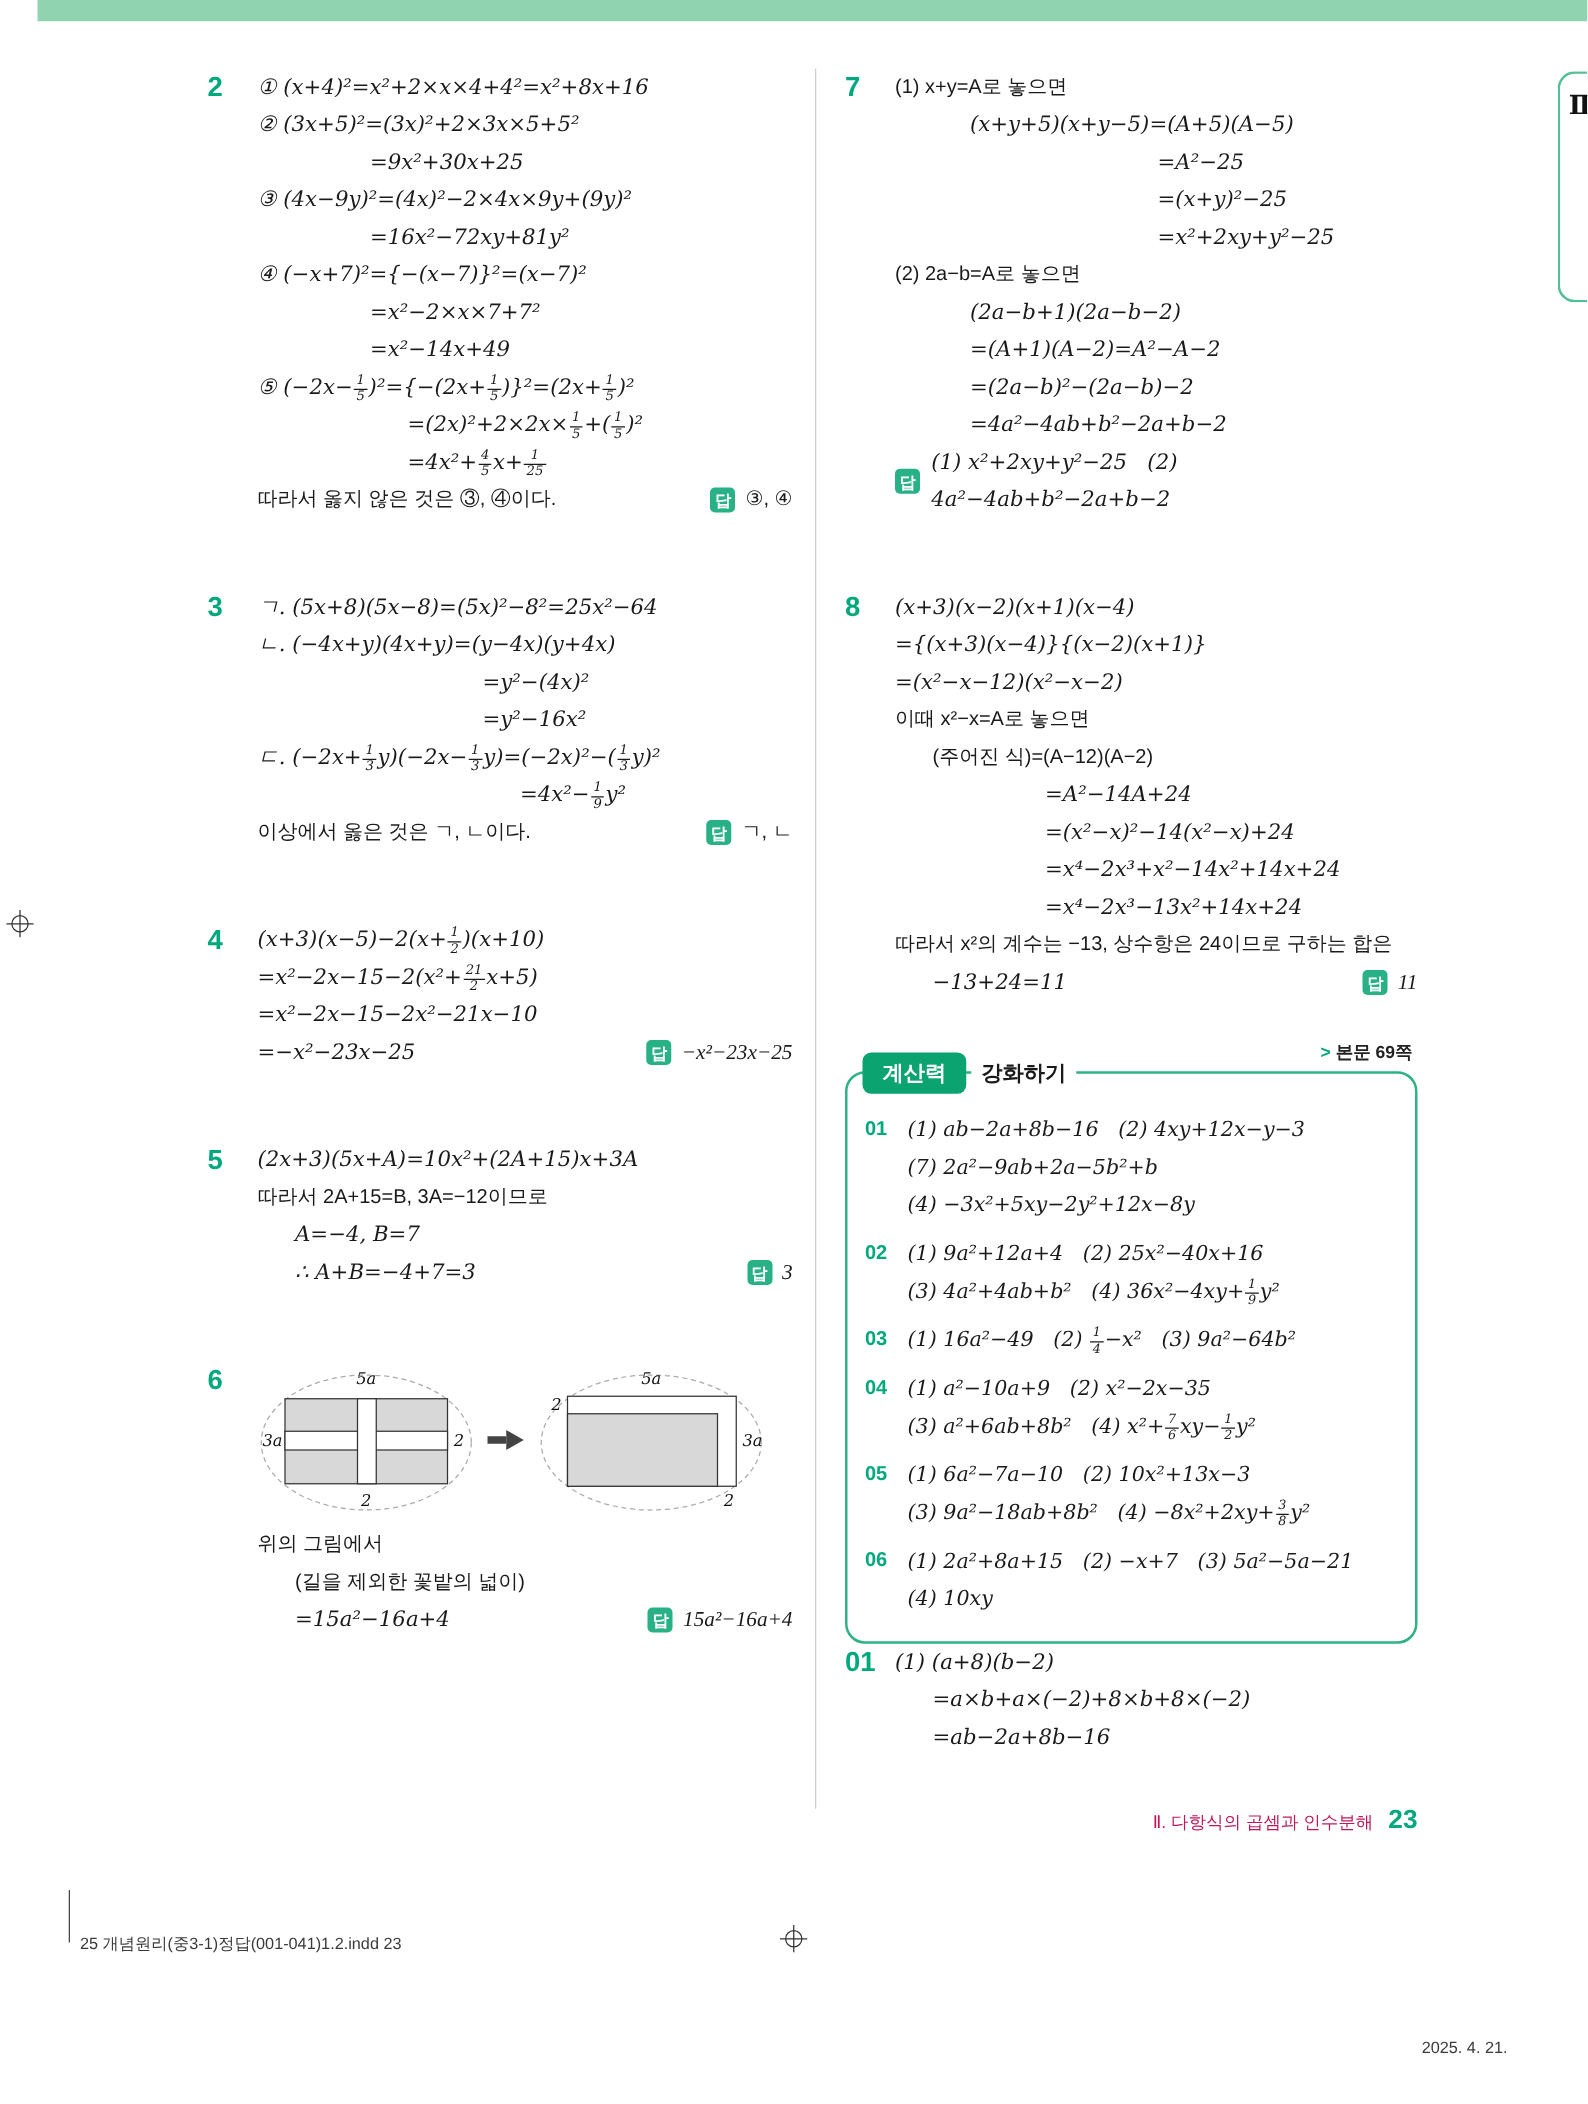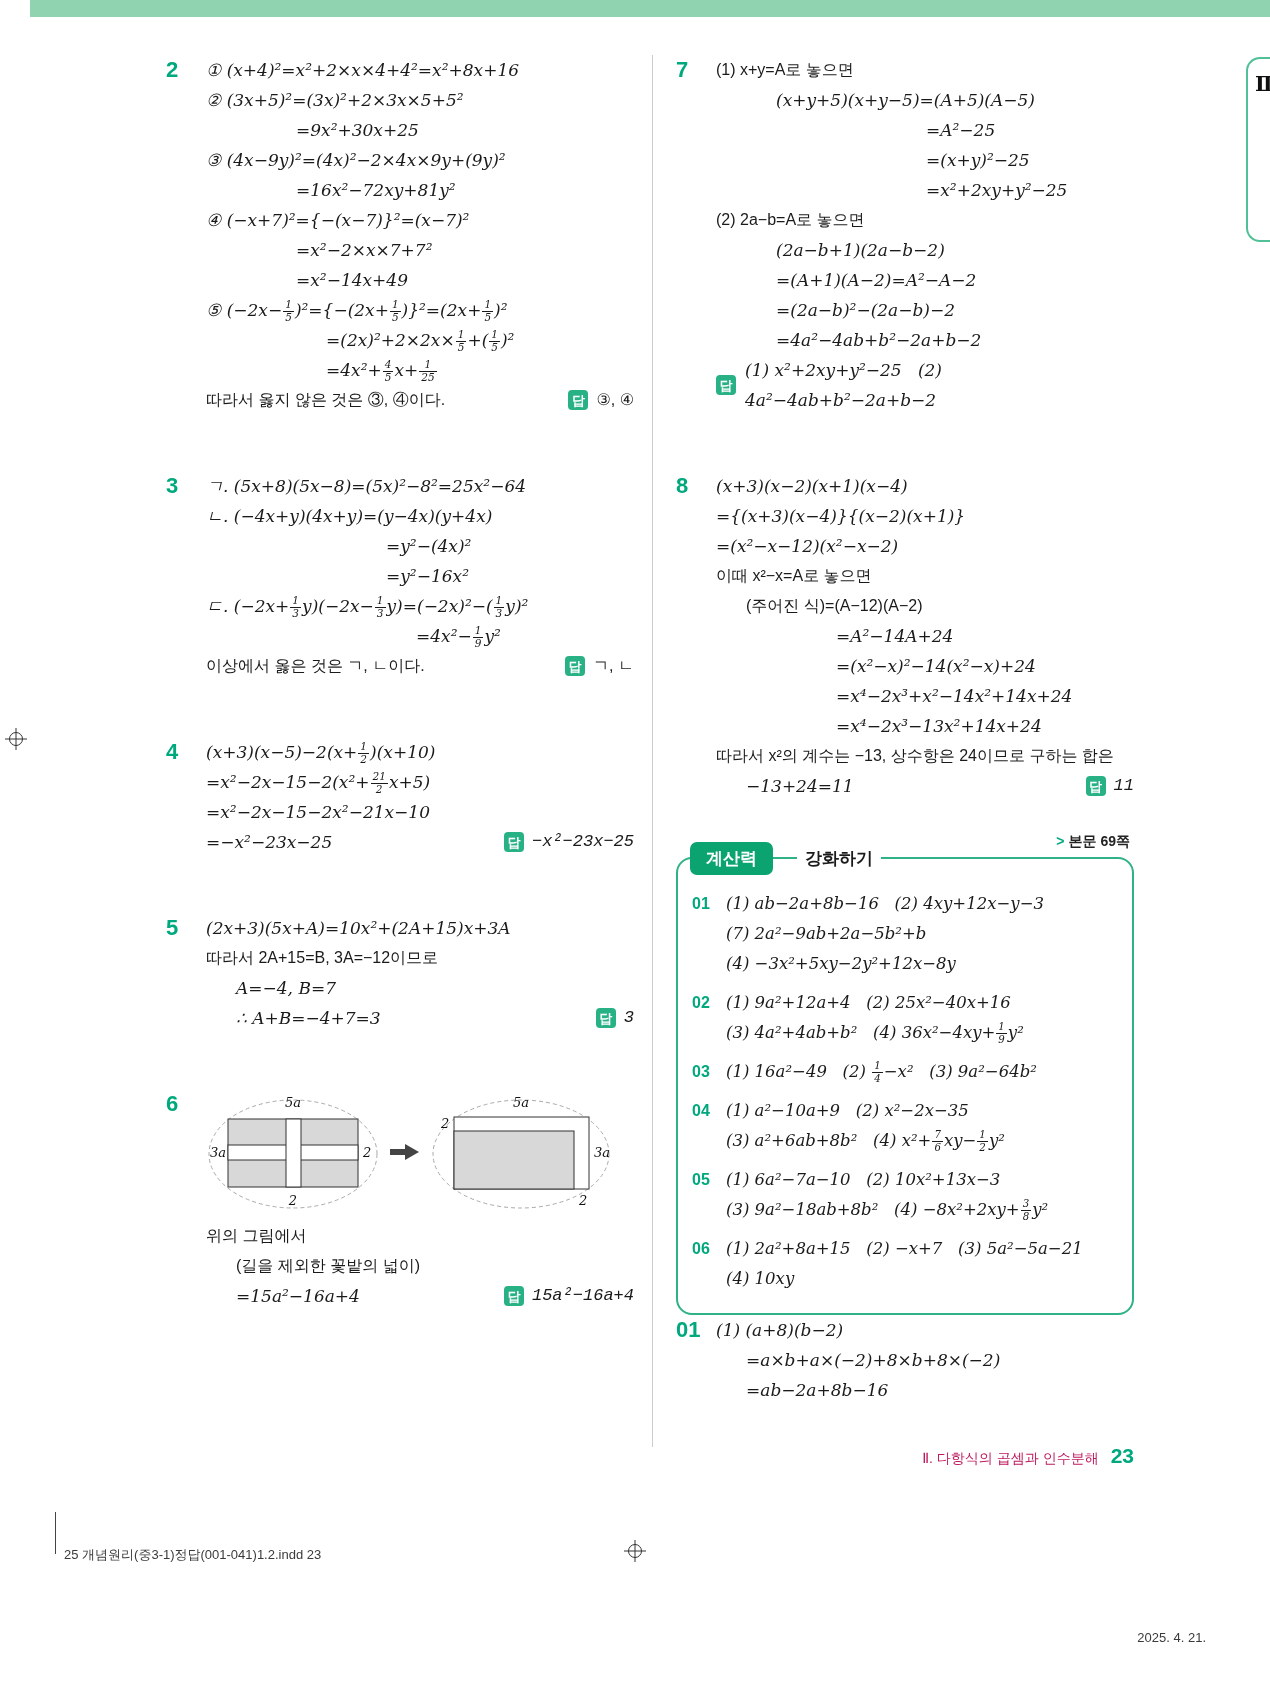--- a/index.html
+++ b/index.html
@@ -31,41 +31,41 @@
   .ind0{padding-left:0}.ind1{padding-left:30px}.ind2{padding-left:60px}.ind3{padding-left:90px}
   .ind4{padding-left:120px}.ind6{padding-left:180px}
   .ind7{padding-left:210px}
 
   .badge{display:inline-flex;align-items:center;justify-content:center;width:20px;height:20px;
          border-radius:4px;background:#27b184;color:#fff;flex-shrink:0;
          font-family:"Liberation Sans",sans-serif;font-style:normal;font-weight:bold;font-size:13px;line-height:1}
   .line>.badge{margin-right:9px}
   .ans{display:inline-flex;align-items:center;gap:8px;margin-left:auto;padding-left:14px}
   .ansval{font-size:17px}
-  .ansval.k-math{font-family:Liberation Mono, monospace;font-style:italic}
+  .ansval.k-math{font-family:Liberation Serif, serif;font-style:italic}
   .ansval.k-text{font-family:"Liberation Sans",sans-serif;font-style:normal;font-size:16px}
 
   .frac{display:inline-block;vertical-align:-0.45em;text-align:center;font-size:0.62em;
         line-height:1.12;padding:0 1px;font-style:italic}
   .fnum{display:block;border-bottom:1px solid currentColor;padding:0 2px}
   .fden{display:block;padding:0 2px}
 
   
   .fig-garden{display:none;align-items:center;gap:8px;margin:4px 0 10px 0}
   .fig-garden.show{display:flex}
   .fig text{font-family:"DejaVu Serif",serif;font-style:italic;font-size:13px;fill:#111}
   .fig .dash{fill:none;stroke:#aaaaaa;stroke-dasharray:4 3}
   .fig .bed{fill:#d8d8d8;stroke:#333}
   .fig .path{fill:#ffffff;stroke:#333}
   .fig .outer{fill:#ffffff;stroke:#333}
 
   
   .calcbox{position:relative;border:2px solid #2fb287;border-radius:16px;margin-top:26px;
            padding:30px 14px 10px 14px}
-  .calchead{position:absolute;top:-17px;left:12px;display:flex;align-items:center;gap:24px}
+  .calchead{position:absolute;top:-17px;left:12px;display:flex;align-items:center;gap:4px}
   .calctag{background:#0ba36f;color:#fff;font-weight:bold;font-size:17px;padding:5px 16px;
            border-radius:7px}
   .calctitle{background:#fff;padding:0 8px;font-weight:bold;font-size:17px}
   .calcref{position:absolute;top:-26px;right:2px;font-size:14px;font-weight:bold;color:#222}
   .calcref .arrow{color:#00a87e;margin-right:4px}
   .citem{display:flex;margin-bottom:9px}
   .cnum{width:34px;flex-shrink:0;color:#00a87e;font-weight:bold;font-size:16px;line-height:30px}
   .clines{flex:1;min-width:0}
   .cline{line-height:30px;font-size:16.5px;font-family:"DejaVu Serif",serif;font-style:italic;
          white-space:pre-wrap}

